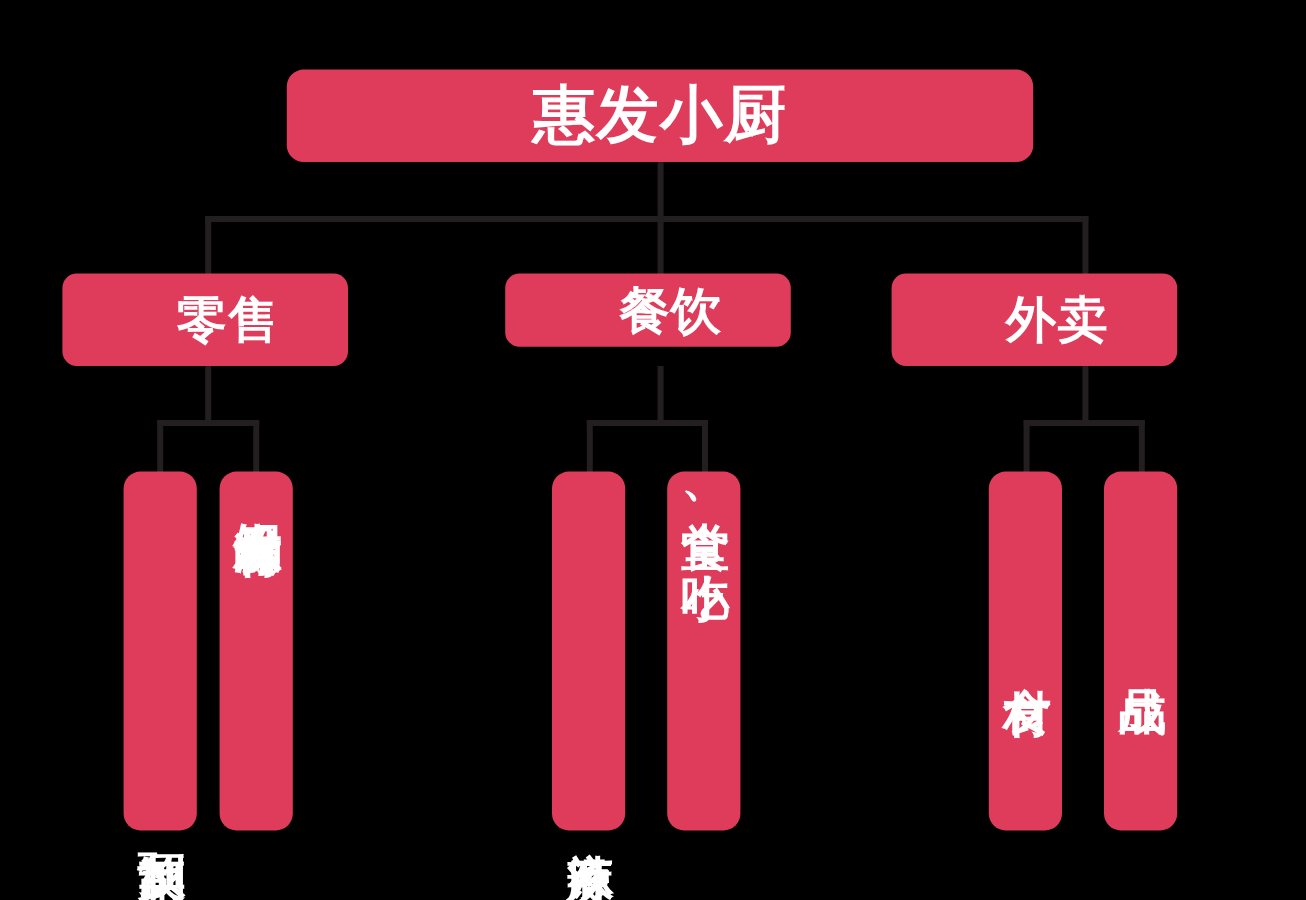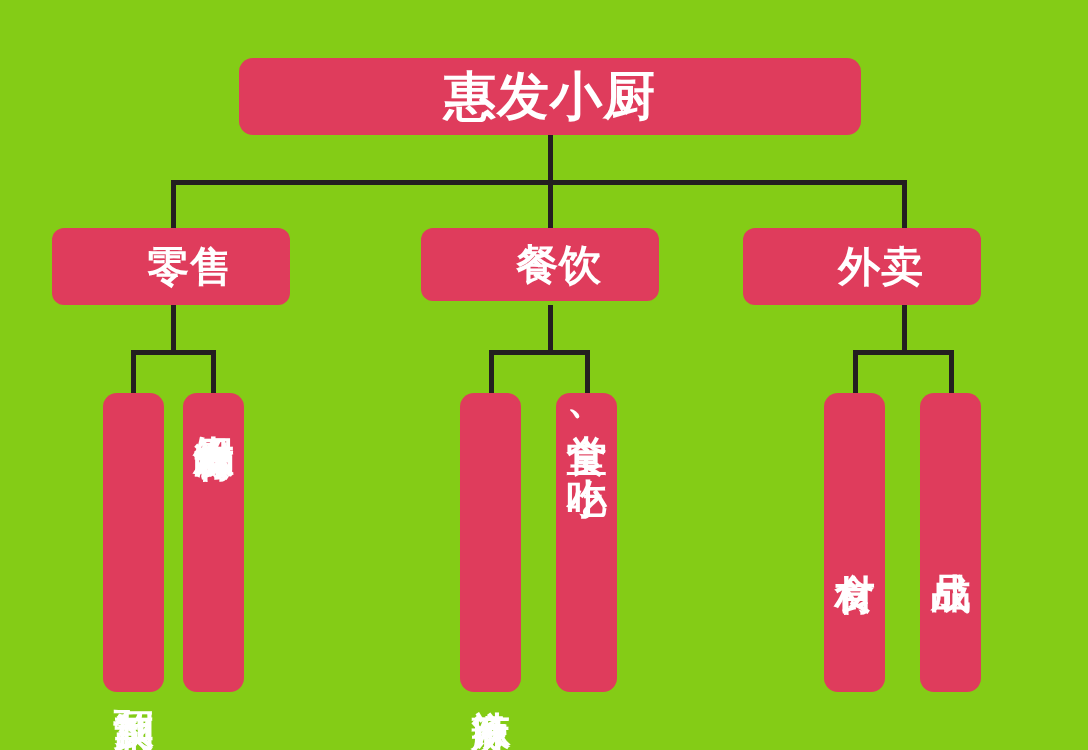--- a/index.html
+++ b/index.html
@@ -60,39 +60,39 @@
     line-height: 1.04;
     letter-spacing: 0.03em;
   }
   .node-leaf.align-bottom { justify-content: flex-end; }
   .node-leaf.align-top    { justify-content: flex-start; }
   .node-leaf.align-mid    { justify-content: center; }
 </style>
 </head>
 <body>
 
-<div id="chart-root" style="background: #84cc16;">
+<div id="chart-root" style="background: #000000;">
 
   <div class="node node-root" style="left: 239px; top: 58px; width: 622px; height: 77px; background: rgb(223, 60, 92); color: rgb(255, 255, 255);">
     <span>惠发小厨</span>
   </div>
 
   <div class="conn-v" style="left: 548px; top: 135px; height: 50px; background: rgb(35, 31, 32);"></div>
 
   <div class="conn-h" style="left: 171px; top: 180px; width: 736px; background: rgb(35, 31, 32);"></div>
 
   <div class="conn-v" style="left: 171px; top: 180px; height: 50px; background: rgb(35, 31, 32);"></div>
   <div class="conn-v" style="left: 548px; top: 180px; height: 50px; background: rgb(35, 31, 32);"></div>
   <div class="conn-v" style="left: 902px; top: 180px; height: 50px; background: rgb(35, 31, 32);"></div>
 
   <div class="node node-l2" style="left: 52px; top: 228px; width: 238px; height: 77px; background: rgb(223, 60, 92); color: rgb(255, 255, 255);">
     <span>零售</span>
   </div>
 
-  <div class="node node-l2" style="left: 421px; top: 228px; width: 238px; height: 73px; background: rgb(223, 60, 92); color: rgb(255, 255, 255); align-items: center;">
+  <div class="node node-l2" style="left: 421px; top: 228px; width: 238px; height: 61px; background: rgb(223, 60, 92); color: rgb(255, 255, 255); align-items: center;">
     <span>餐饮</span>
   </div>
 
   <div class="node node-l2" style="left: 743px; top: 228px; width: 238px; height: 77px; background: rgb(223, 60, 92); color: rgb(255, 255, 255);">
     <span>外卖</span>
   </div>
 
   <div class="conn-v" style="left: 171px; top: 305px; height: 50px; background: rgb(35, 31, 32);"></div>
   <div class="conn-h" style="left: 131px; top: 350px; width: 85px; background: rgb(35, 31, 32);"></div>
   <div class="conn-v" style="left: 131px; top: 350px; height: 45px; background: rgb(35, 31, 32);"></div>

